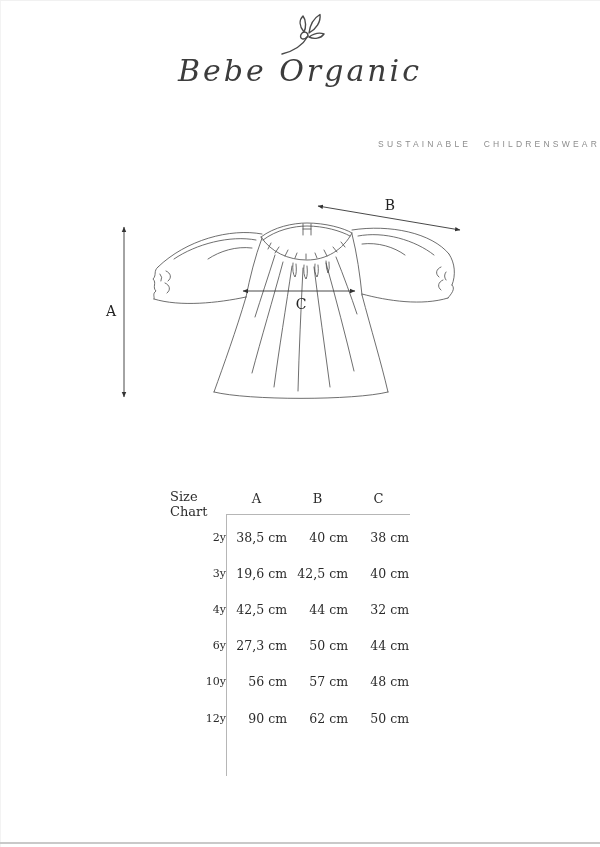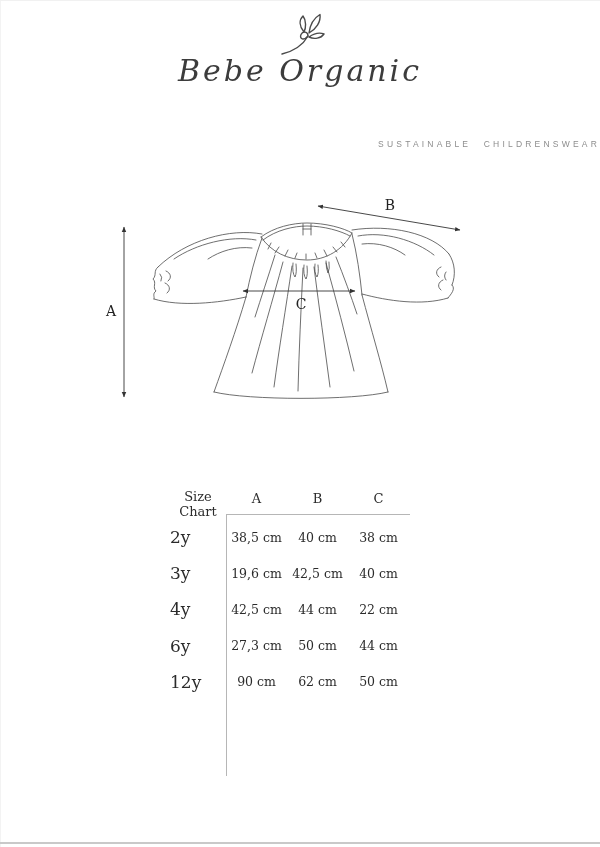--- a/index.html
+++ b/index.html
@@ -27,28 +27,28 @@
 
   
   .drawing-svg{position:absolute;left:0;top:185px;width:600px;height:230px;}
   .sketch{fill:none;stroke:#4a4a4a;stroke-width:.8;stroke-linecap:round;stroke-linejoin:round;}
   .arrow{fill:none;stroke:#333333;stroke-width:.9;}
   .dim-label{font-family:"DejaVu Serif", serif;font-size:14px;fill:#222222;}
 
   
   .size-table{position:absolute;left:170px;top:481px;width:240px;}
   .thead{display:flex;height:32px;align-items:center;}
-  .th-size{width:56px;text-align:center;font-size:13px;line-height:1.15;margin-top:14px;}
+  .th-size{width:56px;text-align:left;font-size:13px;line-height:1.15;margin-top:14px;}
   .th{width:61px;text-align:center;font-size:13px;}
   .h-rule{position:absolute;left:56px;top:32px;width:184px;height:1px;background:#b6b6b6;}
   .v-rule{position:absolute;left:56px;top:32px;width:1px;height:262px;background:#b6b6b6;}
   .tbody{padding-top:5px;}
   .row{display:flex;height:36.2px;align-items:center;}
-  .cell-size{width:56px;text-align:left;font-size:17px;}
-  .cell{width:61px;text-align:center;font-size:12.5px;}
+  .cell-size{width:56px;text-align:right;font-size:11px;}
+  .cell{width:61px;text-align:right;font-size:12.5px;}
 </style>
 </head>
 <body>
 
 <div class="page">
 
   <svg class="logo-svg" viewBox="0 0 600 60" aria-hidden="true">
     <g fill="none" stroke="#4a4a4a" stroke-width="1.4" stroke-linecap="round" stroke-linejoin="round">
       <path d="M282 53 C294 50, 303 44, 308 35"></path>
       <path d="M308 35 C304 40, 299 38, 301 33.5 C303 29.5, 308 30.5, 308 35"></path>
@@ -159,27 +159,33 @@
       <div class="row">
         <div class="cell-size">3y</div>
         <div class="cell">19,6 cm</div>
         <div class="cell">42,5 cm</div>
         <div class="cell">40 cm</div>
       </div>
       <div class="row">
         <div class="cell-size">4y</div>
         <div class="cell">42,5 cm</div>
         <div class="cell">44 cm</div>
-        <div class="cell">22 cm</div>
+        <div class="cell">32 cm</div>
       </div>
       <div class="row">
         <div class="cell-size">6y</div>
         <div class="cell">27,3 cm</div>
         <div class="cell">50 cm</div>
         <div class="cell">44 cm</div>
+      </div>
+      <div class="row">
+        <div class="cell-size">10y</div>
+        <div class="cell">56 cm</div>
+        <div class="cell">57 cm</div>
+        <div class="cell">48 cm</div>
       </div>
       <div class="row">
         <div class="cell-size">12y</div>
         <div class="cell">90 cm</div>
         <div class="cell">62 cm</div>
         <div class="cell">50 cm</div>
       </div>
     </div>
   </div>
 

